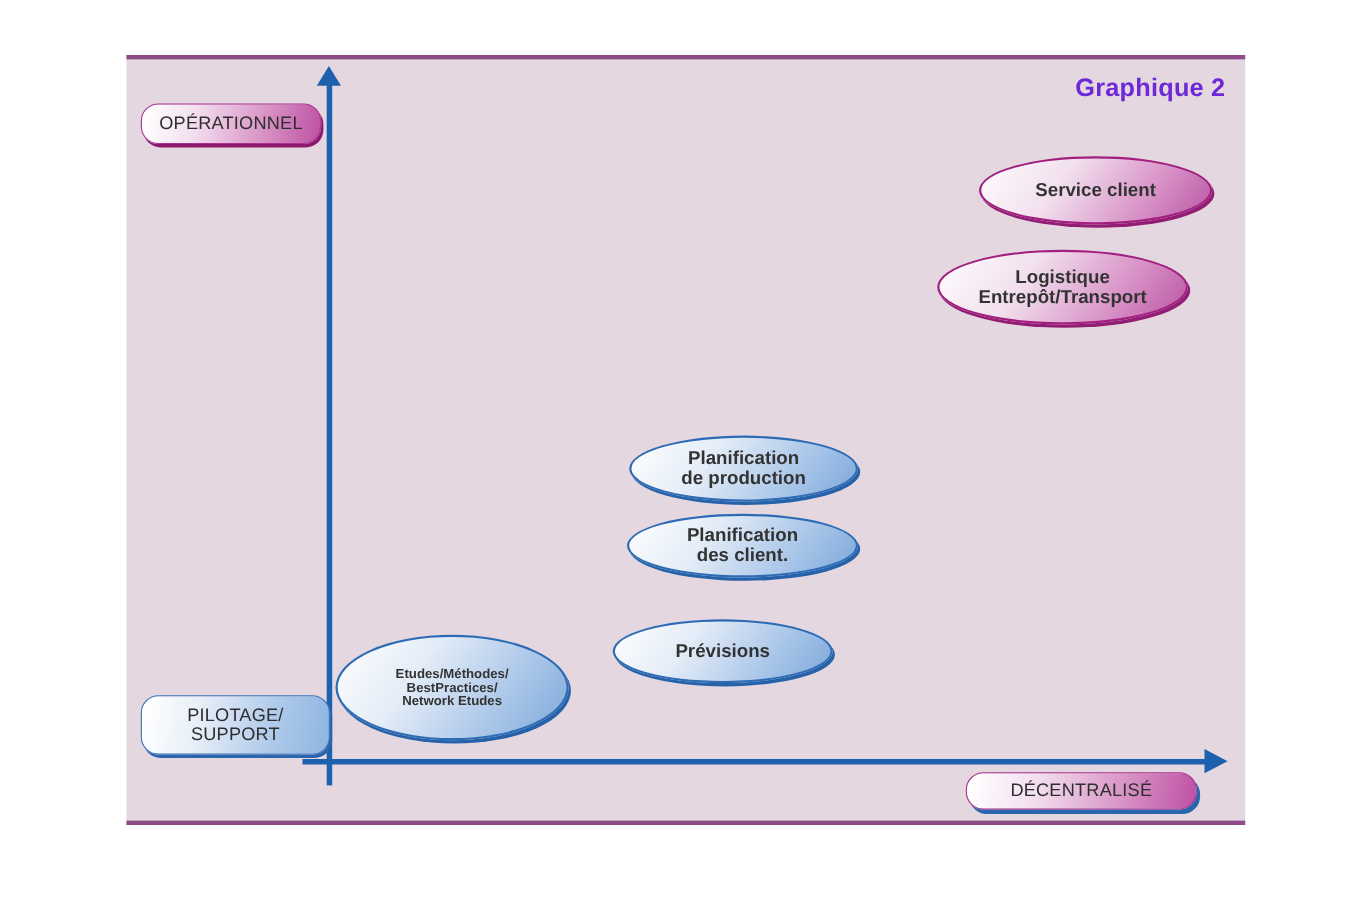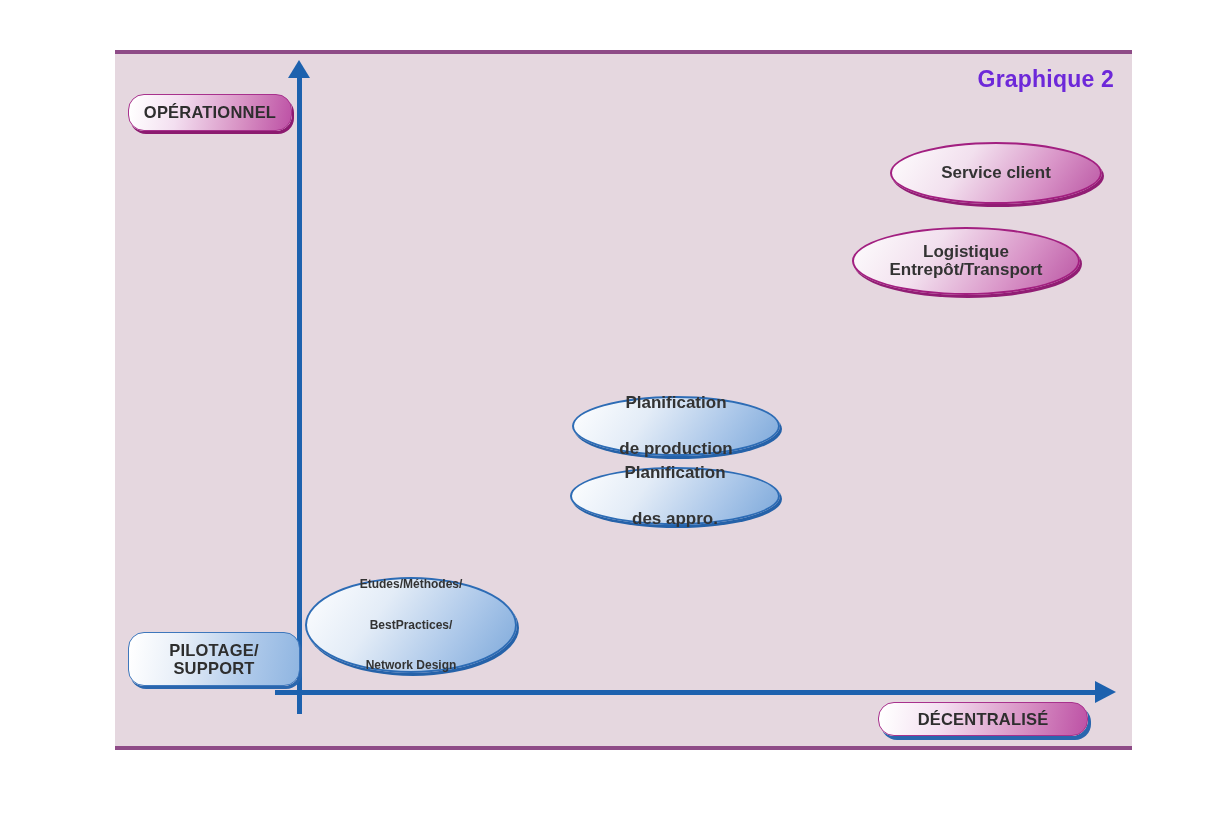--- a/index.html
+++ b/index.html
@@ -68,21 +68,21 @@
     border-bottom: 11px solid transparent;
     border-left: 21px solid #1d61ae;
   }
   
   .pill {
     position: absolute;
     display: flex;
     flex-direction: column;
     justify-content: center;
     border-radius: 16px;
-    font-weight: bold;
+    font-weight: normal;
     font-size: 16.5px;
     color: #2e2e2e;
     line-height: 1.12;
     text-align: center;
     letter-spacing: 0.2px;
   }
   .pill-pink {
     background: linear-gradient(100deg, #ffffff 2%, #f3dff0 30%, #d790c3 70%, #bd51a5 100%);
     border: 1px solid #a8318d;
     box-shadow: 2px 3px 0 #8c1a70;
@@ -117,21 +117,20 @@
   }
   .bubble-pink {
     background: linear-gradient(125deg, #fefefe 0%, #f2e0ee 35%, #d995c8 70%, #ba55a3 100%);
     border: 2px solid #a21f80;
     box-shadow: 2px 3px 0 #911d74;
   }
   .bubble-blue {
     background: linear-gradient(125deg, #ffffff 0%, #e3ecf7 35%, #abc7e9 70%, #7ca8da 100%);
     border: 2px solid #2d6cb5;
     box-shadow: 2px 3px 0 #2562a9;
-    gap: 28px;
   }
   .bubble-service   { left: 775px; top: 88px;  width: 212px; height: 62px; }
   .bubble-logistique{ left: 737px; top: 173px; width: 228px; height: 68px; }
   .bubble-planprod  { left: 457px; top: 342px; width: 208px; height: 60px; }
   .bubble-planappro { left: 455px; top: 413px; width: 210px; height: 58px; }
   .bubble-previsions{ left: 442px; top: 509px; width: 200px; height: 58px; }
   .bubble-etudes    { left: 190px; top: 523px; width: 212px; height: 96px; font-size: 12px; }
 </style>
 </head>
 <body>
@@ -169,24 +168,27 @@
       <span>Service client</span>
     </div>
 
     <div class="bubble bubble-blue bubble-planprod">
       <span>Planification</span>
       <span>de production</span>
     </div>
 
     <div class="bubble bubble-blue bubble-planappro">
       <span>Planification</span>
-      <span>des appro.</span>
+      <span>des client.</span>
     </div>
 
+    <div class="bubble bubble-blue bubble-previsions">
+      <span>Prévisions</span>
+    </div>
 
     <div class="bubble bubble-blue bubble-etudes">
       <span>Etudes/Méthodes/</span>
       <span>BestPractices/</span>
-      <span>Network Design</span>
+      <span>Network Etudes</span>
     </div>
 
   </div>
 </div>
 
 </body></html>

